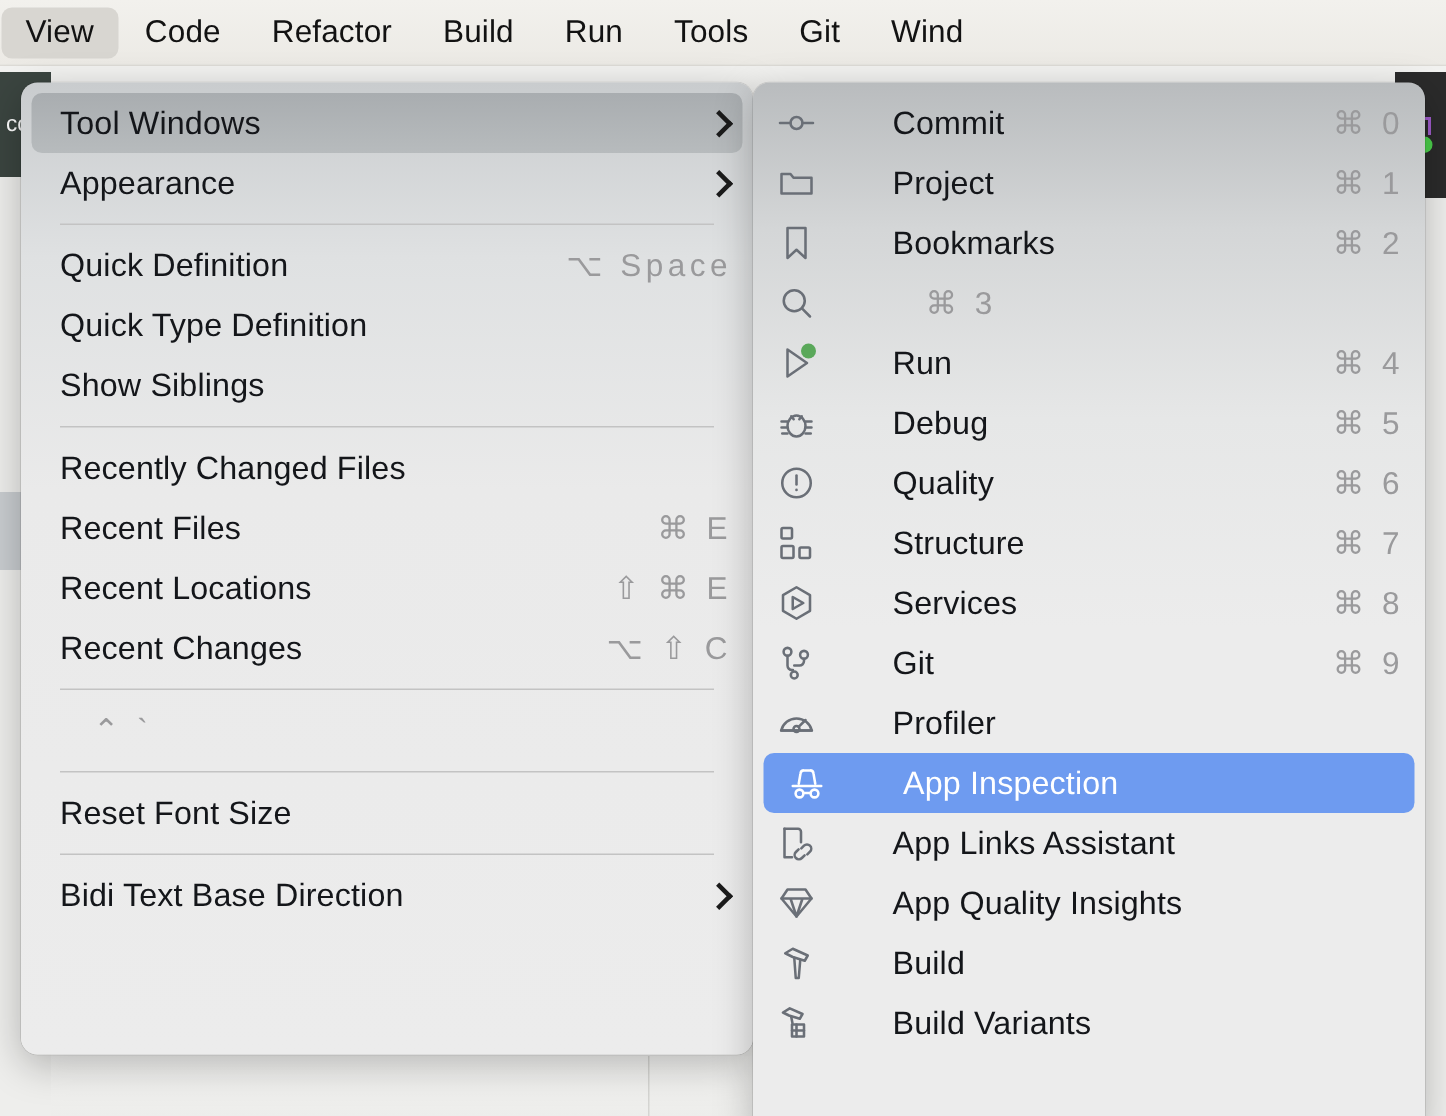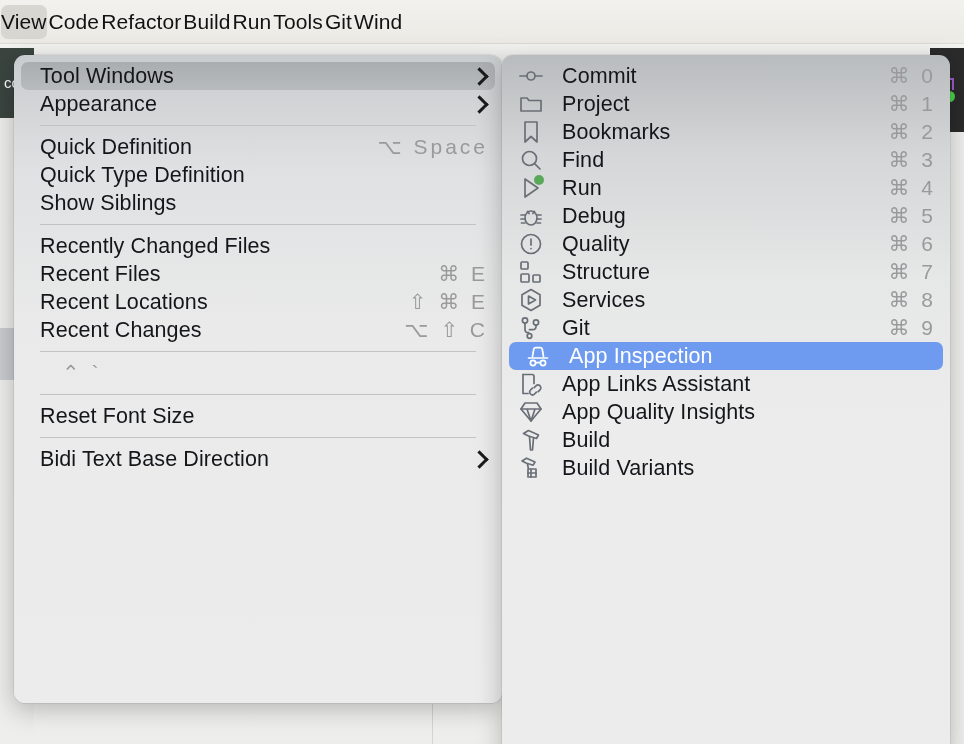--- a/index.html
+++ b/index.html
@@ -53,21 +53,21 @@
 
   
   #menubar {
     position:absolute; left:0; top:0; width:964px; height:44px;
     background:linear-gradient(180deg,#f2f1ed 0%,#eceae5 100%);
     display:flex; align-items:center;
     border-bottom:1px solid #dddbd6;
     z-index:5;
   }
   .menubar-item {
-    font-size:21px; color:#121212; padding:5px 0; margin:0 1px;
+    font-size:21px; color:#121212; padding:5px 16px; margin:0 1px;
     border-radius:7px; white-space:nowrap; letter-spacing:0.1px;
   }
   .menubar-item.active { background:#d8d6d1; }
 
   
   .menu-panel {
     position:absolute;
     border-radius:11px;
     box-shadow:0 7px 26px rgba(0,0,0,0.26), 0 0 0 0.5px rgba(0,0,0,0.13);
     overflow:hidden;
@@ -82,22 +82,22 @@
   }
   
   #toolwin-menu {
     left:502px; top:55px; width:448px; height:700px;
     background:linear-gradient(180deg,#b9bcbe 0%,#d4d6d7 14%,#e6e7e7 32%,#ececec 52%,#ececec 100%);
     padding:7px 0 0 0;
   }
 
   .mi {
     position:relative; display:flex; align-items:center;
-    height:28px; padding:0 14px 0 26px;
-    font-size:21.5px; color:#14161a; white-space:nowrap;
+    height:40px; padding:0 14px 0 26px;
+    font-size:21.5px; color:#14161a; white-space:nowrap;gap:33px;
   }
   .mi .mi-label { flex:1 1 auto; letter-spacing:0.1px; }
   .mi .mi-shortcut {
     flex:0 0 auto; color:#9a9a9c; font-size:21px;
     letter-spacing:3px; padding-left:22px;
   }
   .mi .chev {
     flex:0 0 auto; width:18px; height:18px; position:relative;
     margin-left:16px;
   }
@@ -240,21 +240,20 @@
       <span class="mi-label">Bookmarks</span>
       <span class="mi-shortcut">⌘ 2</span>
     </div>
     <div class="mi">
       <span class="mi-icon">
         <svg width="26" height="26" viewBox="0 0 26 26" fill="none" stroke="#6a6f77" stroke-width="1.7" stroke-linecap="round" stroke-linejoin="round">
           <circle cx="11.5" cy="11.5" r="7"></circle>
           <line x1="16.8" y1="16.8" x2="22" y2="22"></line>
         </svg>
       </span>
-      <span class="mi-label">Find</span>
       <span class="mi-shortcut">⌘ 3</span>
     </div>
     <div class="mi">
       <span class="mi-icon">
         <svg width="26" height="26" viewBox="0 0 26 26" fill="none" stroke="#6a6f77" stroke-width="1.7" stroke-linecap="round" stroke-linejoin="round">
           <path d="M7 4l13 9-13 9z"></path>
         </svg>
         <span class="run-badge"></span>
       </span>
       <span class="mi-label">Run</span>
@@ -307,20 +306,31 @@
       <span class="mi-icon">
         <svg width="26" height="26" viewBox="0 0 26 26" fill="none" stroke="#6a6f77" stroke-width="1.7" stroke-linecap="round" stroke-linejoin="round">
           <circle cx="7" cy="5.5" r="2.6"></circle>
           <circle cx="18" cy="7.5" r="2.6"></circle>
           <circle cx="11.5" cy="21" r="2.3"></circle>
           <path d="M7 8.2v6.5a3 3 0 003 3h.6M18 10.2v1.5a3 3 0 01-3 3h-3.5"></path>
         </svg>
       </span>
       <span class="mi-label">Git</span>
       <span class="mi-shortcut">⌘ 9</span>
+    </div>
+    <div class="mi">
+      <span class="mi-icon">
+        <svg width="26" height="26" viewBox="0 0 26 26" fill="none" stroke="#6a6f77" stroke-width="1.7" stroke-linecap="round" stroke-linejoin="round">
+          <path d="M2.8 18a10.5 10.5 0 0120.4 0z"></path>
+          <line x1="2.8" y1="18" x2="23.2" y2="18"></line>
+          <circle cx="13" cy="17" r="2"></circle>
+          <line x1="14.4" y1="15.6" x2="19" y2="11"></line>
+        </svg>
+      </span>
+      <span class="mi-label">Profiler</span>
     </div>
     <div class="mi highlight-blue">
       <span class="mi-icon">
         <svg width="26" height="26" viewBox="0 0 26 26" fill="none" stroke="#ffffff" stroke-width="1.7" stroke-linecap="round" stroke-linejoin="round">
           <path d="M7.5 13.5l1.2-7a2.2 2.2 0 012.2-1.9h4.2a2.2 2.2 0 012.2 1.9l1.2 7"></path>
           <line x1="3.5" y1="15" x2="22.5" y2="15"></line>
           <circle cx="8" cy="20" r="2.6"></circle>
           <circle cx="18" cy="20" r="2.6"></circle>
           <line x1="10.6" y1="19.6" x2="15.4" y2="19.6"></line>
         </svg>

